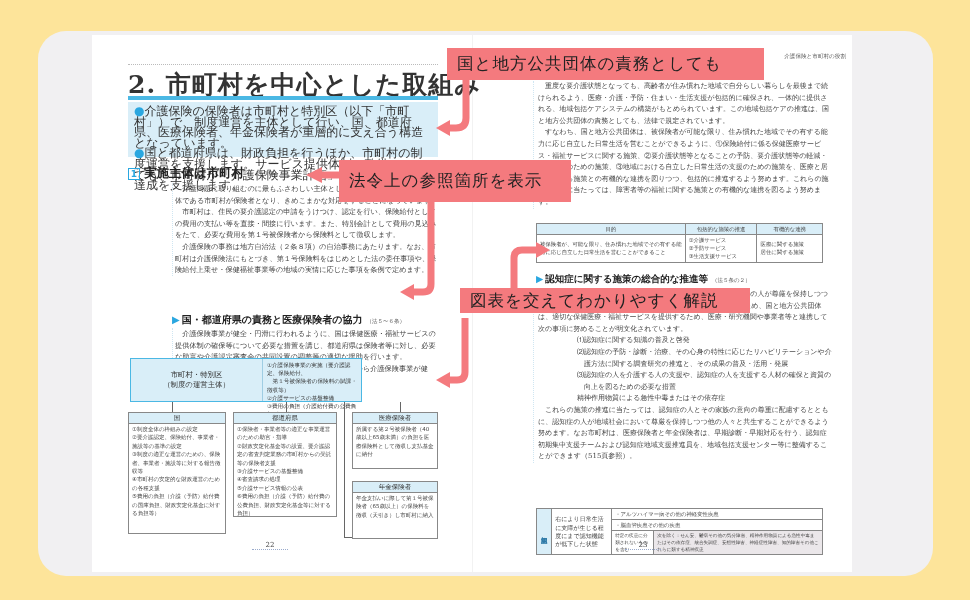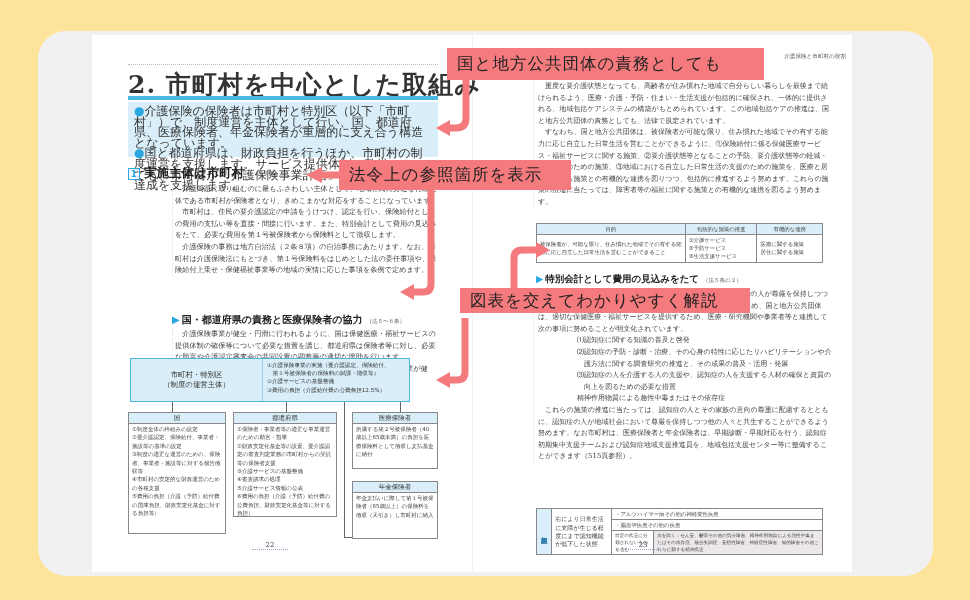--- a/index.html
+++ b/index.html
@@ -18,21 +18,21 @@
   .summary .b { color: #2aa7e0; }
   .sec-h { position: absolute; left: 36px; top: 130px; font-family: "DejaVu Sans", sans-serif; font-weight: bold; font-size: 12.5px; color: #222; white-space: nowrap; display: flex; align-items: center; gap: 4px; }
   .num-box { display: inline-block; width: 12px; height: 12px; border: 1.3px solid #2aa7e0; color: #2aa7e0; font-size: 9px; line-height: 10px; text-align: center; }
   .law { font-size: 5.5px; font-weight: normal; color: #555; margin-left: 4px; }
   .body-block { position: absolute; left: 80px; width: 266px; font-size: 7.2px; line-height: 11.6px; color: #444; border-left: 1px dotted #cfe6f2; padding-left: 2px; }
   .body-block p { text-indent: 1em; }
   .sub-h { position: absolute; left: 80px; top: 278px; font-family: "DejaVu Sans", sans-serif; font-weight: bold; font-size: 10px; color: #222; white-space: nowrap; }
   .sub-h .tri { color: #2aa7e0; margin-right: 2px; }
 
   
-  .dg-top { position: absolute; left: 38px; top: 323px; width: 280px; height: 44px; border: 1.5px solid #4bb8e4; background: #d9eef8; display: flex; }
+  .dg-top { position: absolute; left: 38px; top: 323px; width: 232px; height: 44px; border: 1.5px solid #4bb8e4; background: #d9eef8; display: flex; }
   .dg-top .l { width: 132px; border-right: 1px solid #9fcde3; font-family: "DejaVu Sans", sans-serif; font-size: 7.4px; line-height: 10px; text-align: center; display: flex; align-items: center; justify-content: center; flex-direction: column; }
   .dg-top .r { flex: 1; font-family: "DejaVu Sans", sans-serif; font-size: 5.6px; line-height: 8.2px; padding: 2px 4px; color: #333; }
   .vline { position: absolute; width: 1px; background: #666; }
   .hline { position: absolute; height: 1px; background: #666; }
   .dbox { position: absolute; border: 1px solid #888; background: #fff; font-family: "DejaVu Sans", sans-serif; }
   .dbox .hd { background: #d9eef8; border-bottom: 1px solid #888; text-align: center; font-size: 6.5px; line-height: 10px; color: #333; }
   .dbox .bd { padding: 1px 3px; font-size: 5.5px; line-height: 8.4px; color: #444; }
   .page-no { position: absolute; font-size: 7px; color: #444; border-bottom: 1px dotted #9ac; padding: 0 6px; width: 36px; text-align: center; }
 
   
@@ -169,21 +169,21 @@
         </td>
         <td>
           <div>医療に関する施策</div>
           <div>居住に関する施策</div>
         </td>
       </tr>
     </tbody>
       </table>
 
     <div class="rsub">
-      <span class="tri">▶</span><span>特別会計として費用の見込みをたて</span><span class="law">（法５条の２）</span>
+      <span class="tri">▶</span><span>認知症に関する施策の総合的な推進等</span><span class="law">（法５条の２）</span>
     </div>
 
     <div class="rbody" style="top:254px;">
       <p>認知症の人の数は今後さらに増加すると見込まれており、認知症の人が尊厳を保持しつつ希望をもって、自立した日常生活を営むことができるようにするため、国と地方公共団体は、適切な保健医療・福祉サービスを提供するため、医療・研究機関や事業者等と連携して次の事項に努めることが明文化されています。</p>
       <p class="li">⑴認知症に関する知識の普及と啓発</p>
       <p class="li">⑵認知症の予防・診断・治療、その心身の特性に応じたリハビリテーションや介護方法に関する調査研究の推進と、その成果の普及・活用・発展</p>
       <p class="li">⑶認知症の人を介護する人の支援や、認知症の人を支援する人材の確保と資質の向上を図るための必要な措置</p>
       <p class="li">精神作用物質による急性中毒またはその依存症</p>
       <p>これらの施策の推進に当たっては、認知症の人とその家族の意向の尊重に配慮するとともに、認知症の人が地域社会において尊厳を保持しつつ他の人々と共生することができるよう努めます。なお市町村は、医療保険者と年金保険者は、早期診断・早期対応を行う、認知症初期集中支援チームおよび認知症地域支援推進員を、地域包括支援センター等に整備することができます（515頁参照）。</p>
     </div>
@@ -220,14 +220,14 @@
   <g fill="#f47a7e">
     <polygon points="436,128 450,120 450,136"></polygon>
     <polygon points="306,175 322,167 322,183"></polygon>
     <polygon points="400,292 414,284 414,300"></polygon>
     <polygon points="550,250 536,242 536,258"></polygon>
     <polygon points="436,380 450,372 450,388"></polygon>
   </g>
 </svg>
 
 <div class="callout" style="left:447px;top:48px;width:317px;height:32px;">国と地方公共団体の責務としても</div>
-<div class="callout" style="left:339px;top:160px;width:232px;height:30px;">法令上の参照箇所を表示</div>
+<div class="callout" style="left:339px;top:160px;width:232px;height:42px;">法令上の参照箇所を表示</div>
 <div class="callout" style="left:460px;top:288px;width:290px;height:25px;text-align:right;">図表を交えてわかりやすく解説</div>
 
 </body></html>

